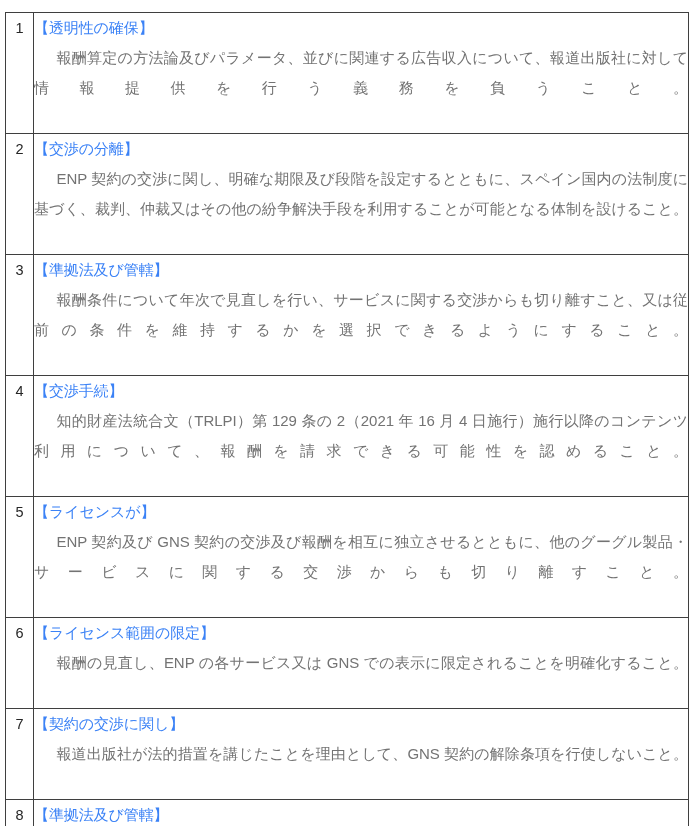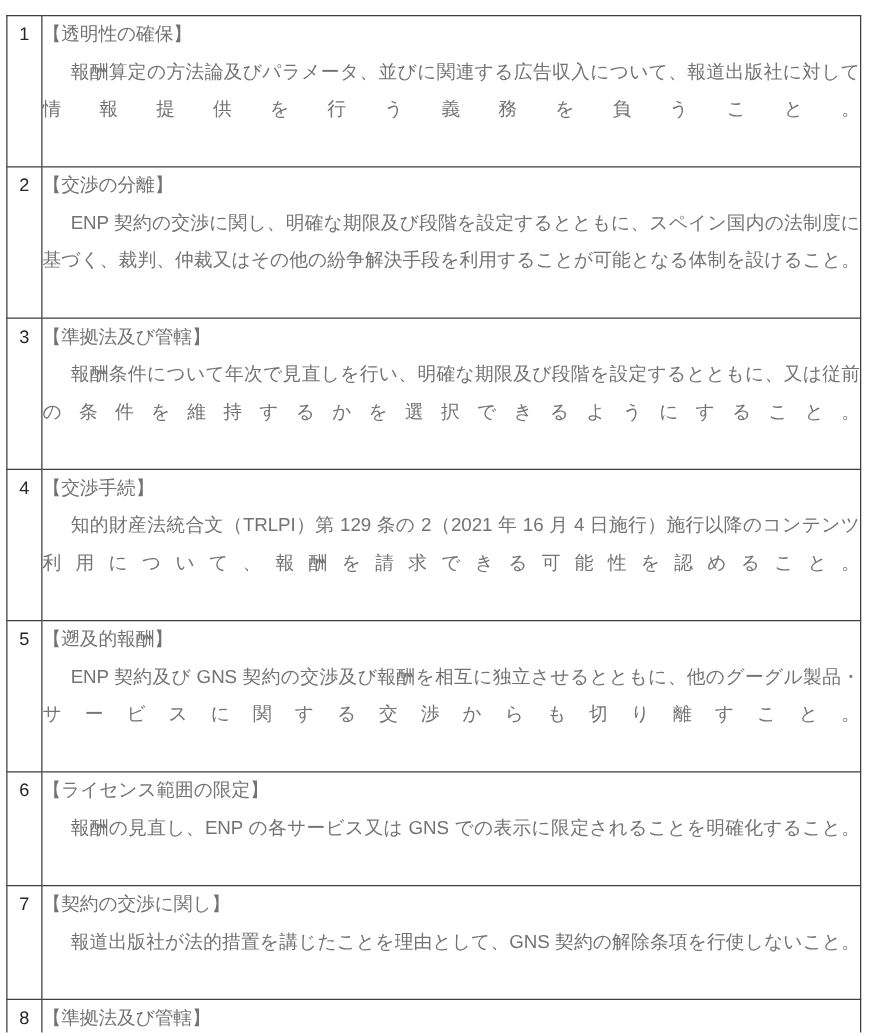--- a/index.html
+++ b/index.html
@@ -51,21 +51,21 @@
   }
 
   td.body-cell {
     padding: 0 6px 1px 8px;
   }
 
   .item-heading {
     font-size: 15px;
     line-height: 30px;
     white-space: nowrap;
-    color: #737373;
+    color: #3b82f6;
     letter-spacing: -0.1px;
   }
 
   .item-body {
     font-size: 15px;
     line-height: 30px;
     text-align: justify;
     text-justify: inter-character;
     text-indent: 1.5em;
     color: #737373;
@@ -104,36 +104,36 @@
         <td class="body-cell">
           <div class="item-heading">【交渉の分離】</div>
           <div class="item-body">ENP 契約の交渉に関し、明確な期限及び段階を設定するとともに、スペイン国内の法制度に基づく、裁判、仲裁又はその他の紛争解決手段を利用することが可能となる体制を設けること。</div>
         </td>
       </tr>
 
       <tr>
         <td class="num-cell">3</td>
         <td class="body-cell">
           <div class="item-heading">【準拠法及び管轄】</div>
-          <div class="item-body">報酬条件について年次で見直しを行い、明確な期限及び段階を設定するとともに、又は従前の条件を維持するかを選択できるようにすること。</div>
+          <div class="item-body">報酬条件について年次で見直しを行い、サービスに関する交渉からも切り離すこと、又は従前の条件を維持するかを選択できるようにすること。</div>
         </td>
       </tr>
 
       <tr>
         <td class="num-cell">4</td>
         <td class="body-cell">
           <div class="item-heading">【交渉手続】</div>
           <div class="item-body">知的財産法統合文（TRLPI）第 129 条の 2（2021 年 16 月 4 日施行）施行以降のコンテンツ利用について、報酬を請求できる可能性を認めること。</div>
         </td>
       </tr>
 
       <tr>
         <td class="num-cell">5</td>
         <td class="body-cell">
-          <div class="item-heading">【遡及的報酬】</div>
+          <div class="item-heading">【ライセンスが】</div>
           <div class="item-body">ENP 契約及び GNS 契約の交渉及び報酬を相互に独立させるとともに、他のグーグル製品・サービスに関する交渉からも切り離すこと。</div>
         </td>
       </tr>
 
       <tr>
         <td class="num-cell">6</td>
         <td class="body-cell">
           <div class="item-heading">【ライセンス範囲の限定】</div>
           <div class="item-body">報酬の見直し、ENP の各サービス又は GNS での表示に限定されることを明確化すること。</div>
         </td>

